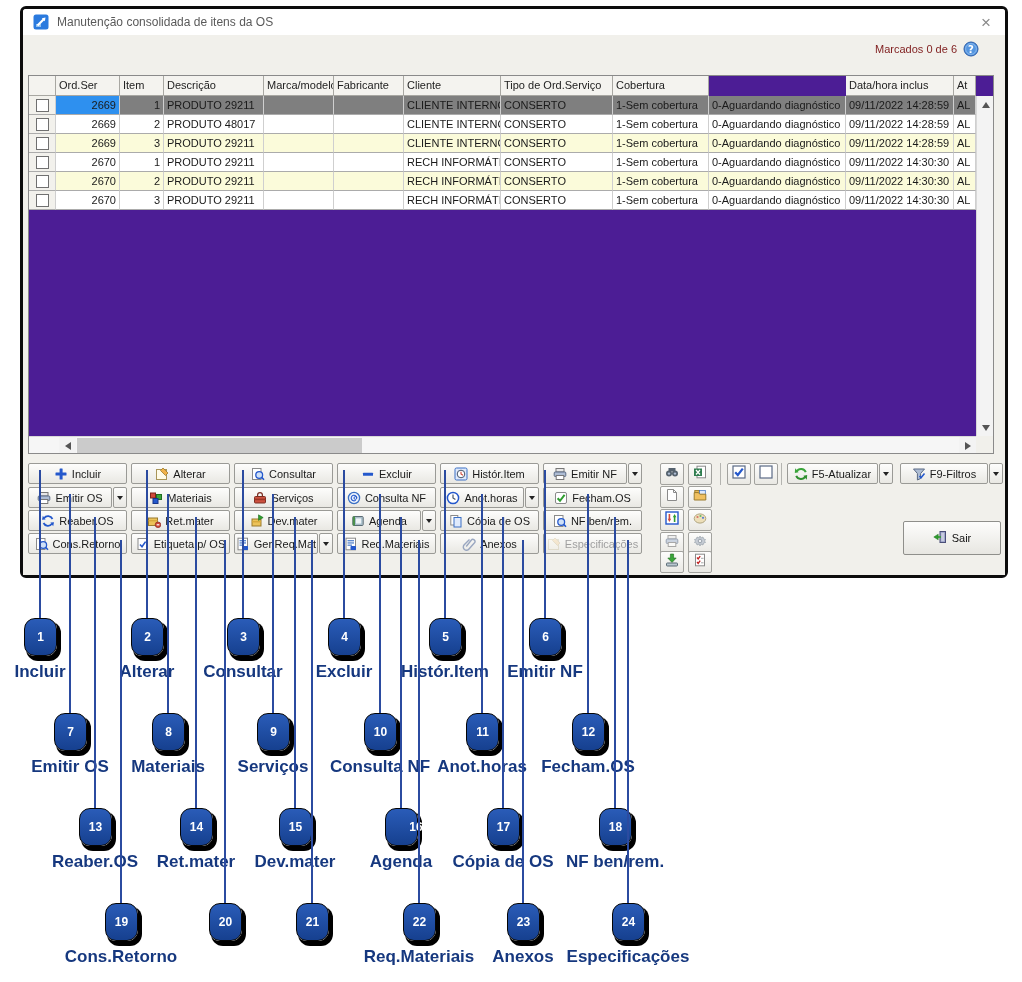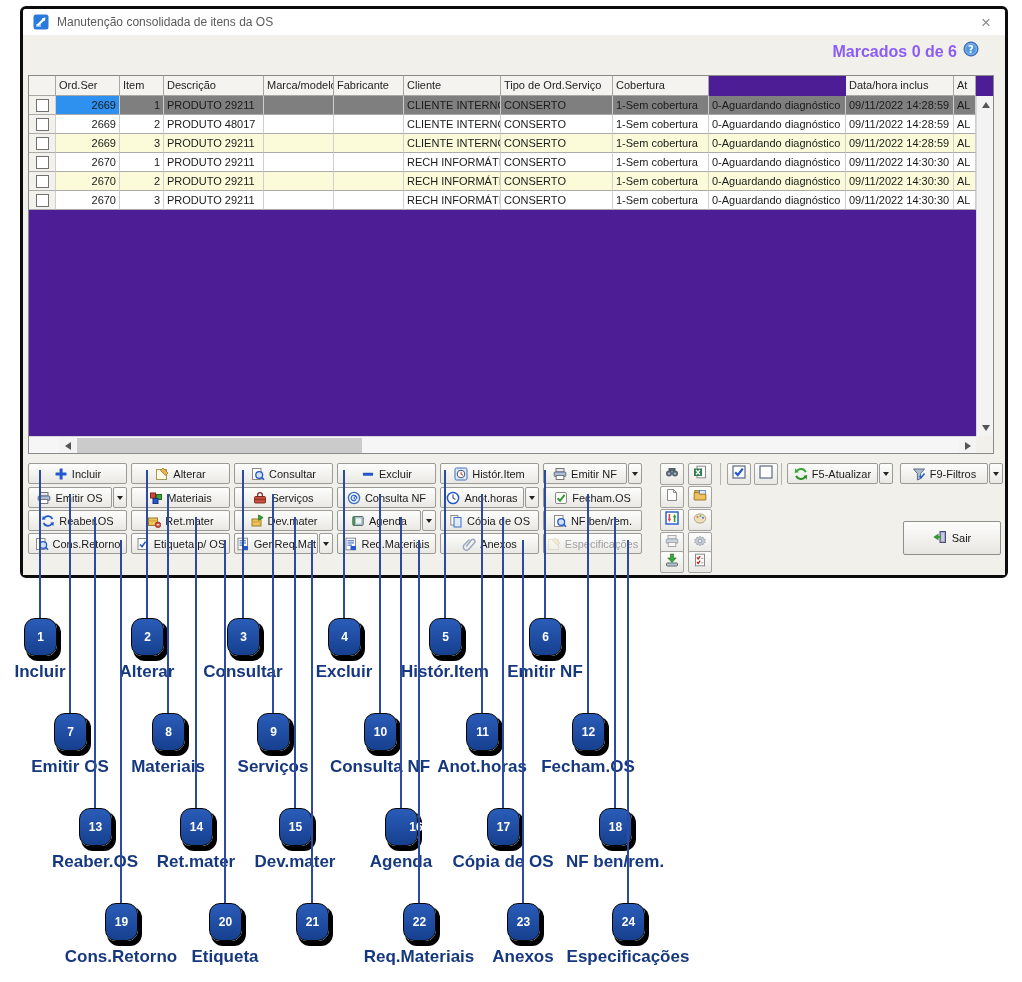--- a/index.html
+++ b/index.html
@@ -9,21 +9,21 @@
 
   
   .window { position:absolute; left:20px; top:6px; width:988px; height:572px;
             border:3px solid #0c0c0c; border-radius:6px; background:#F1F0EB; }
   .titlebar { position:relative; height:26px; background:#ffffff; border-radius:3px 3px 0 0; }
   .title-icon { position:absolute; left:10px; top:5px; width:16px; height:16px; }
   .title-text { position:absolute; left:34px; top:6px; font-size:12px; color:#5a5a5a; }
   .close-btn { position:absolute; right:14px; top:4px; font-size:17px; color:#8a8a8a; cursor:default; }
   .win-body { position:absolute; left:0; right:0; top:26px; bottom:0; background:#F1F0EB; }
 
-  .marcados { position:absolute; right:48px; top:8px; font-size:16px; font-weight:bold; color:#8b5cf6; }
+  .marcados { position:absolute; right:48px; top:8px; font-size:11px; font-weight:normal; color:#7f1d1d; }
   .help-icon { position:absolute; right:26px; top:6px; width:16px; height:16px; }
 
   
   .grid { position:absolute; left:5px; top:40px; width:966px; height:379px;
           background:#4c1d95; border:1px solid #8a8a8a; overflow:hidden; }
   .g-header { display:flex; height:20px; }
   .g-hcell { flex:none; background:#F4F3EF; border-right:1px solid #a8a7a2; border-bottom:1px solid #a8a7a2;
              font-size:11px; color:#222; padding:3px 3px 0 3px; overflow:hidden; white-space:nowrap; }
   .g-row { display:flex; height:19px; background:#fff; }
   .g-cell { flex:none; border-right:1px solid #cfcfcf; border-bottom:1px solid #ababab;
@@ -675,21 +675,20 @@
       <div class="badge" style="left: 487px; top: 808px;">17</div>
       <div class="ann-label" style="left: 393px; top: 852px;">Cópia de OS</div>
       <div class="line" style="left: 614px; top: 517px; height: 291px;"></div>
       <div class="badge" style="left: 599px; top: 808px;">18</div>
       <div class="ann-label" style="left: 505px; top: 852px;">NF ben/rem.</div>
       <div class="line" style="left: 120px; top: 540px; height: 363px;"></div>
       <div class="badge" style="left: 105px; top: 903px;">19</div>
       <div class="ann-label" style="left: 11px; top: 947px;">Cons.Retorno</div>
       <div class="line" style="left: 224px; top: 540px; height: 363px;"></div>
       <div class="badge" style="left: 209px; top: 903px;">20</div>
-      <div class="ann-label" style="left: 115px; top: 947px;">Etiqueta</div>
       <div class="line" style="left: 311px; top: 540px; height: 363px;"></div>
       <div class="badge" style="left: 296px; top: 903px;">21</div>
       <div class="line" style="left: 418px; top: 540px; height: 363px;"></div>
       <div class="badge" style="left: 403px; top: 903px;">22</div>
       <div class="ann-label" style="left: 309px; top: 947px;">Req.Materiais</div>
       <div class="line" style="left: 522px; top: 540px; height: 363px;"></div>
       <div class="badge" style="left: 507px; top: 903px;">23</div>
       <div class="ann-label" style="left: 413px; top: 947px;">Anexos</div>
       <div class="line" style="left: 627px; top: 540px; height: 363px;"></div>
       <div class="badge" style="left: 612px; top: 903px;">24</div>

